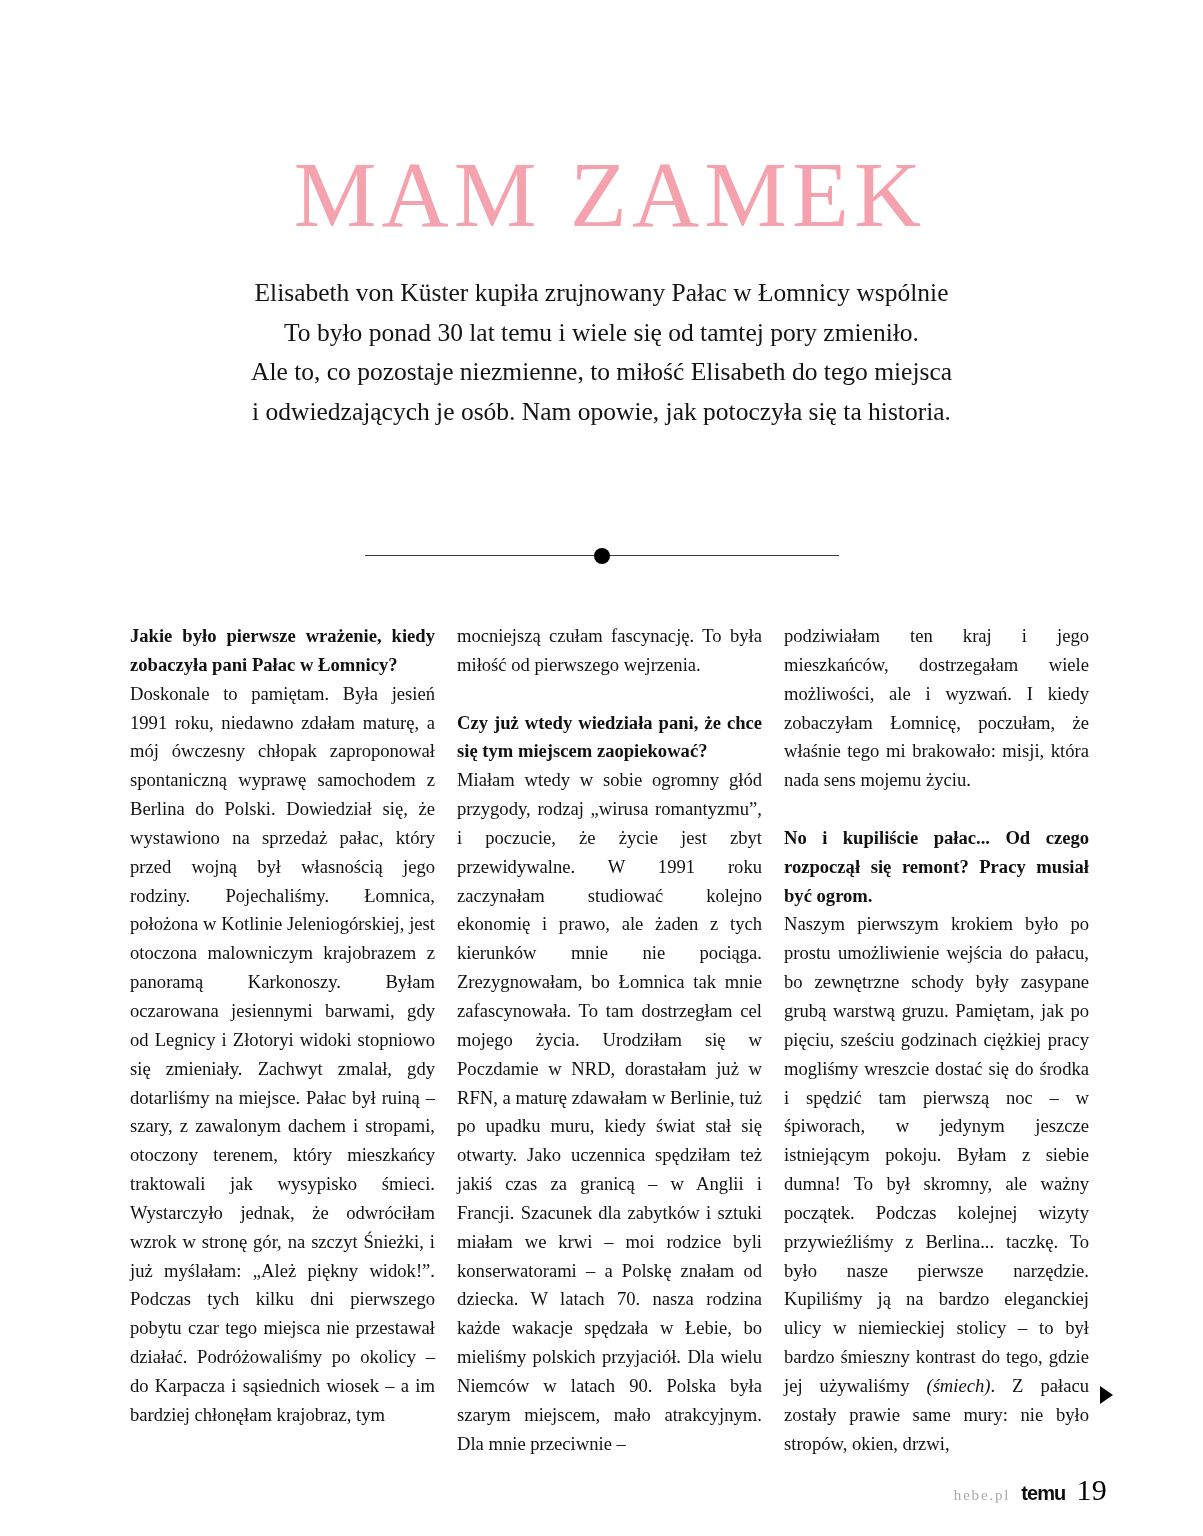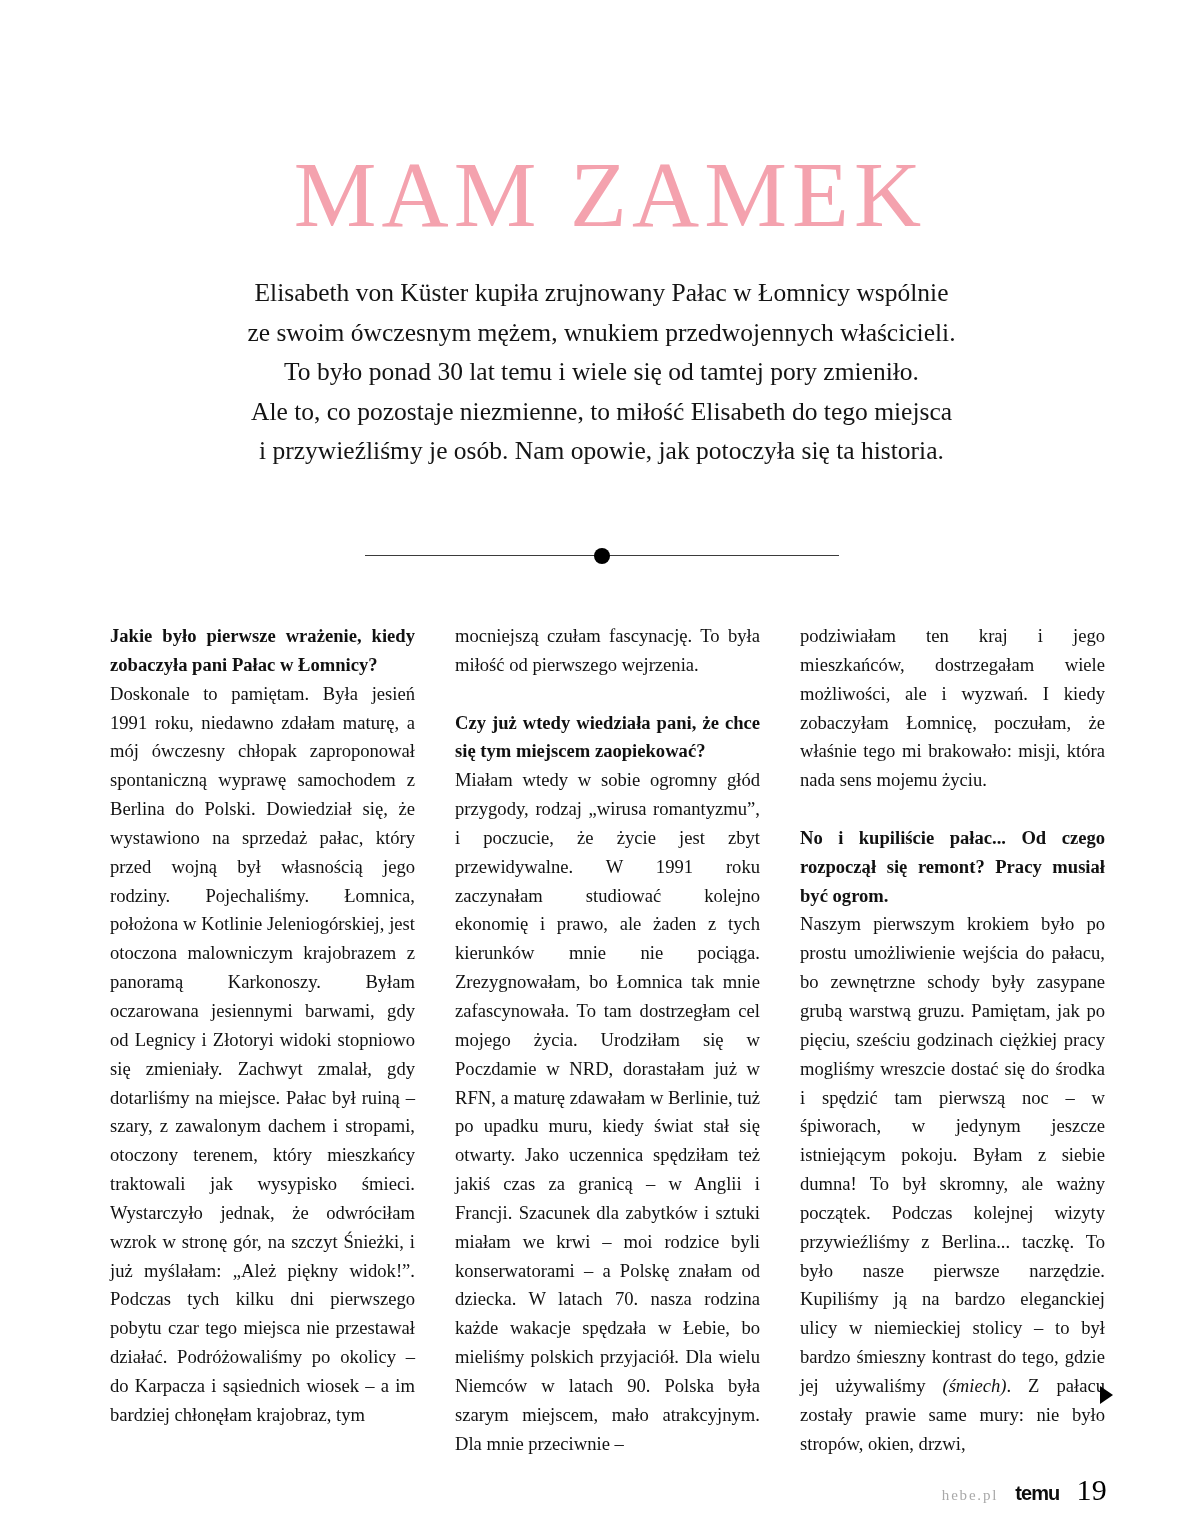--- a/index.html
+++ b/index.html
@@ -102,24 +102,24 @@
     width: 16px;
     height: 16px;
     border-radius: 50%;
     background: #000000;
   }
 
   
   .columns {
     position: absolute;
     top: 622px;
-    left: 110px;
+    left: 130px;
     width: 982px;
     display: flex;
-    gap: 40px;
+    gap: 22px;
   }
   .col {
     width: 305px;
     flex: 0 0 305px;
   }
   .col p {
     margin: 0;
     font-size: 18.6px;
     line-height: 28.85px;
     text-align: justify;
@@ -152,21 +152,21 @@
     border-left: 13px solid #000000;
   }
 
   
   .footer {
     position: absolute;
     right: 96px;
     bottom: 29px;
     display: flex;
     align-items: baseline;
-    gap: 17px;
+    gap: 11px;
   }
   .footer-url {
     font-size: 15px;
     letter-spacing: 0.12em;
     color: #a9a9a9;
   }
   .footer-logo {
     font-family: "Liberation Sans", "DejaVu Sans", sans-serif;
     font-size: 20px;
     font-weight: 700;
@@ -183,24 +183,23 @@
 <body>
 
 <div class="page">
 
   <div class="title-block">
     <h1 class="article-title">MAM ZAMEK</h1>
   </div>
 
   <div class="lead">
     <p>Elisabeth von Küster kupiła zrujnowany Pałac w Łomnicy wspólnie</p>
-    <p>ze swoim ówczesnym mężem, wnukiem przedwojennych właścicieli.</p>
     <p>To było ponad 30 lat temu i wiele się od tamtej pory zmieniło.</p>
     <p>Ale to, co pozostaje niezmienne, to miłość Elisabeth do tego miejsca</p>
-    <p>i przywieźliśmy je osób. Nam opowie, jak potoczyła się ta historia.</p>
+    <p>i odwiedzających je osób. Nam opowie, jak potoczyła się ta historia.</p>
   </div>
 
 
   <div class="divider">
     <div class="rule"></div>
     <div class="dot"></div>
   </div>
 
   <div class="columns">
 

